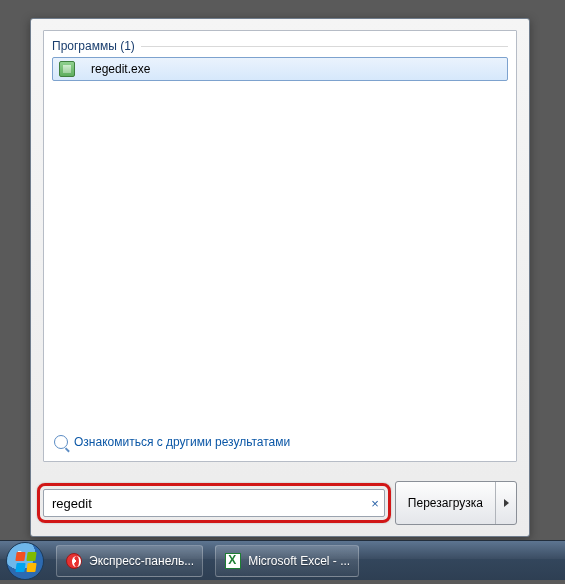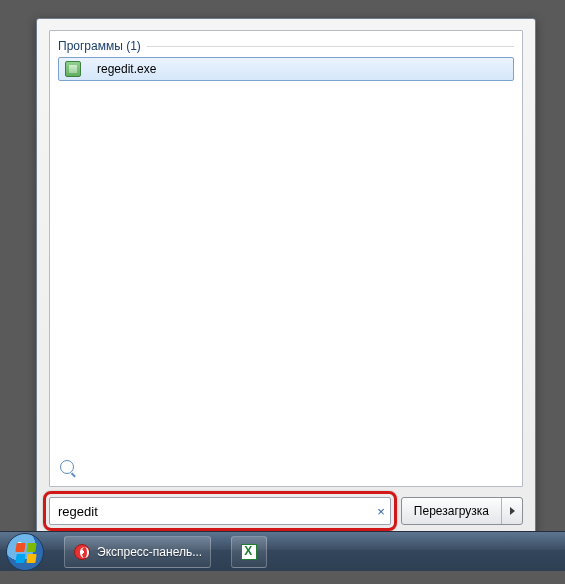--- a/index.html
+++ b/index.html
@@ -7,21 +7,21 @@
   width: 565px;
   height: 584px;
   background: #5a5a5a;
   font-family: "Segoe UI", Tahoma, sans-serif;
   font-size: 12px;
   position: relative;
   overflow: hidden;
 }
 .startmenu {
   position: absolute;
-  left: 36px;
+  left: 30px;
   top: 18px;
   width: 500px;
   height: 519px;
   background: linear-gradient(#f5f5f5, #ececec);
   border: 1px solid #6f7c8c;
   border-radius: 3px;
   box-shadow: 0 2px 10px rgba(0,0,0,0.35);
   padding: 11px 12px;
   display: flex;
   flex-direction: column;
@@ -91,21 +91,21 @@
   content:"";
   position:absolute;
   width:5px; height:1.5px;
   background:#5b8cc4;
   right:-3px; bottom:-2px;
   transform: rotate(45deg);
 }
 .bottom-row {
   display: flex;
   gap: 10px;
-  margin-top: 10px;
+  margin-top: 19px;
   align-items: center;
   position: relative;
 }
 .search-wrap {
   flex: 1;
   position: relative;
 }
 .search-highlight {
   position: absolute;
   left: -6px; top: -6px; right: -6px; bottom: -6px;
@@ -126,21 +126,21 @@
 }
 .clear-x {
   position: absolute;
   right: 6px; top: 50%;
   transform: translateY(-50%);
   color: #2a62a7;
   font-size: 13px;
   cursor: pointer;
 }
 .shutdown-btn {
-  height: 28px;
+  height: 44px;
   display: flex;
   align-items: stretch;
   border: 1px solid #8a8f97;
   border-radius: 3px;
   background: linear-gradient(#fdfdfd,#e4e6ea);
   overflow: hidden;
 }
 .shutdown-btn .main {
   padding: 0 12px;
   display: flex;
@@ -154,28 +154,28 @@
   display: flex;
   align-items: center;
   justify-content: center;
   cursor: default;
 }
 .shutdown-btn .arrow svg { width: 7px; height: 10px; }
 
 
 .taskbar {
   position: absolute;
-  left: 0; right: 0; bottom: 13px;
+  left: 0; right: 0; bottom: 4px;
   height: 40px;
   background: linear-gradient(#5d7591, #3c4e64 45%, #33465c 46%, #2e3f53);
   border-top: 1px solid #222e3c;
   display: flex;
   align-items: center;
   padding: 0 6px;
-  gap: 20px;
+  gap: 12px;
 }
 .start-orb {
   width: 38px; height: 38px;
   border-radius: 50%;
   background: radial-gradient(circle at 35% 30%, #e5f5ff 0 8%, #6fb7ea 9% 45%, #2d6ab0 46% 100%);
   border: 1px solid #1c3a58;
   position: relative;
   cursor: pointer;
   flex-shrink: 0;
 }
@@ -254,20 +254,21 @@
       <span>Программы (1)</span>
       <span class="line"></span>
     </div>
     <div class="result-item">
       <span class="ricon"></span>
       <span>regedit.exe</span>
     </div>
     <div class="spacer"></div>
     <div class="more-results">
       <span class="micon"></span>
+      <span>Ознакомиться с другими результатами</span>
     </div>
   </div>
   <div class="bottom-row">
     <div class="search-wrap">
       <div class="search-highlight"></div>
       <input class="search-input" type="text" value="regedit" style="">
       <span class="clear-x">×</span>
     </div>
     <div class="shutdown-btn">
       <div class="main">
@@ -294,14 +295,15 @@
   <div class="tb-item">
     <span class="ticon">
         <span class="opera-ico"></span>
       </span>
     <span class="tlabel">Экспресс-панель...</span>
   </div>
   <div class="tb-item">
     <span class="ticon">
         <span class="excel-ico"></span>
       </span>
+    <span class="tlabel">Microsoft Excel - ...</span>
   </div>
 </div>
 
 </body></html>

